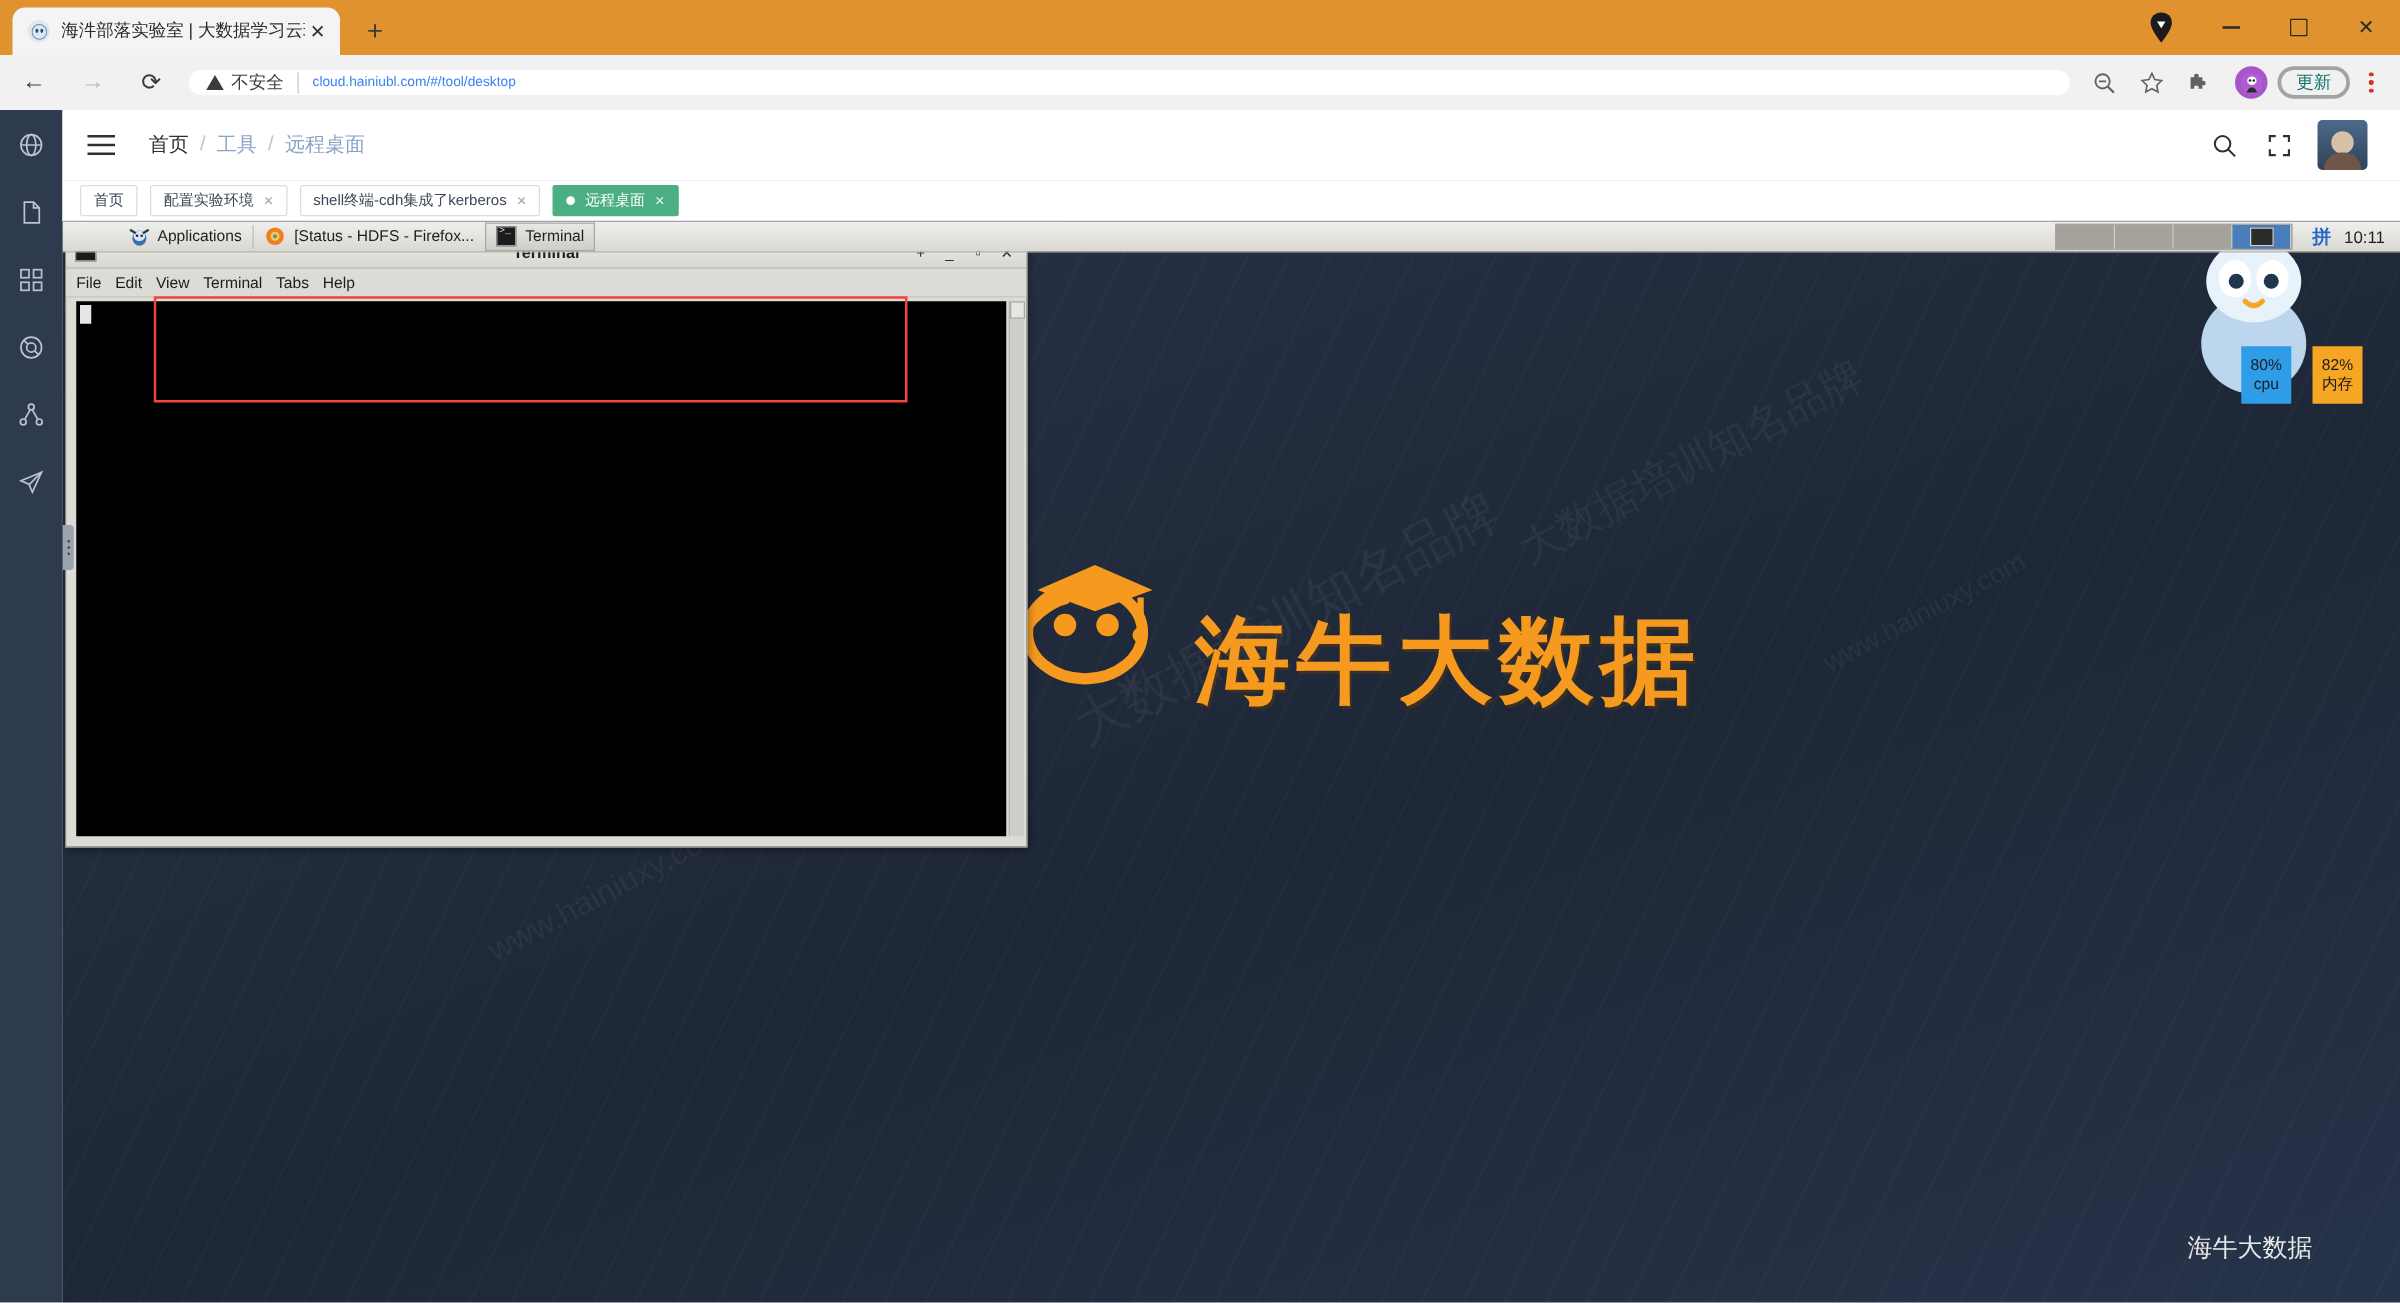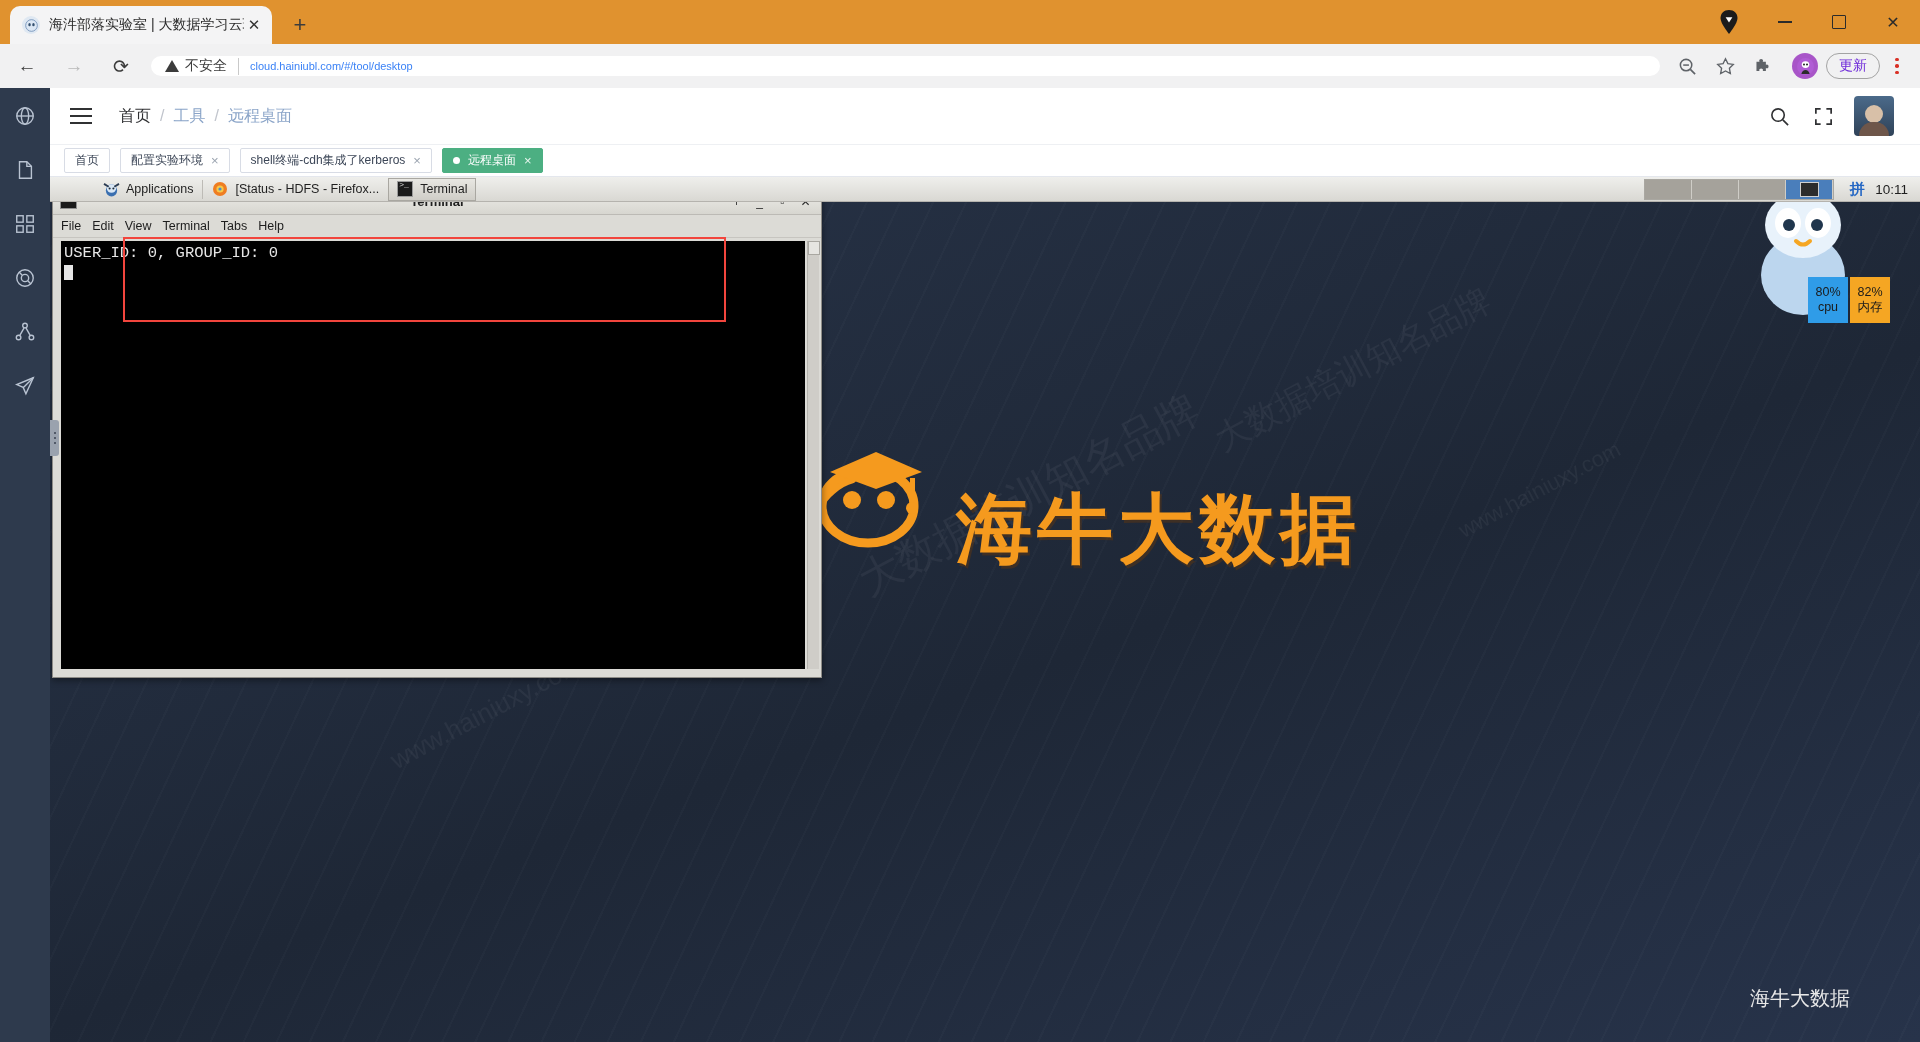--- a/index.html
+++ b/index.html
@@ -93,21 +93,21 @@
     display: flex; align-items: center; justify-content: center;
     color: #5f6368;
   }
   .avatar-chip {
     width: 26px; height: 26px; border-radius: 50%;
     background: #a855c8; margin: 0 8px;
     display: flex; align-items: center; justify-content: center;
     font-size: 14px;
   }
   .update-pill {
-    border: 1px solid #a3a3a3; color: #6d28d9;
+    border: 3px solid #a3a3a3; color: #0f766e;
     border-radius: 14px; height: 26px; padding: 0 12px;
     display: flex; align-items: center; font-size: 14px;
     margin-right: 2px;
   }
   .kebab {
     width: 30px; height: 34px; margin-right: 8px;
     display: flex; flex-direction: column; align-items: center; justify-content: center; gap: 3px;
   }
   .kebab i { width: 3.5px; height: 3.5px; border-radius: 50%; background: #d93025; display: block;}
 
@@ -326,21 +326,21 @@
   .logo-text {
     font-size: 76px; font-weight: bold; color: #f59a1e;
     letter-spacing: 5px; line-height: 1;
     text-shadow: 2px 3px 0 rgba(120,60,0,.35);
   }
   .mascot {
     position: absolute; right: 62px; top: 6px; width: 110px; height: 132px; z-index: 12;
   }
   .sysmon {
     position: absolute; right: 30px; top: 100px; z-index: 14;
-    display: flex; align-items: flex-end; gap: 2px;
+    display: flex; align-items: flex-end; gap: 17px;
   }
   .bar {
     width: 40px; height: 46px; display: flex; flex-direction: column;
     align-items: center; justify-content: center;
     font-size: 12.5px; line-height: 15px; color: #1b1b1b;
   }
   .bar.cpu { background: #2f9ce8; }
   .bar.mem { background: #f5a623; }
   .corner-text {
     position: absolute; right: 70px; bottom: 30px; z-index: 9;
@@ -642,21 +642,20 @@
       <div class="term-menu">
         <span>File</span>
         <span>Edit</span>
         <span>View</span>
         <span>Terminal</span>
         <span>Tabs</span>
         <span>Help</span>
       </div>
 
       <div class="term-body">
-        <div class="term-text">USER_ID: 0, GROUP_ID: 0</div>
         <div class="term-text"><span class="cursor-block"></span></div>
       </div>
       <div class="term-sb">
         <div class="thumb"></div>
       </div>
 
       <div class="highlight-box"></div>
     </div>
 
     <div class="desk-icon" style="left:17px; top:305px;">

